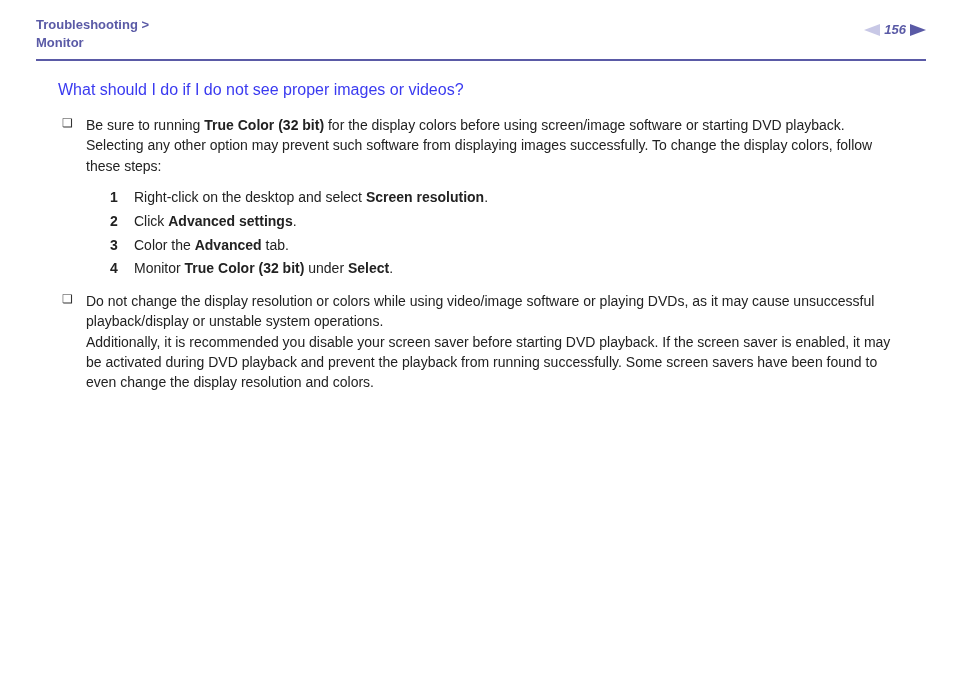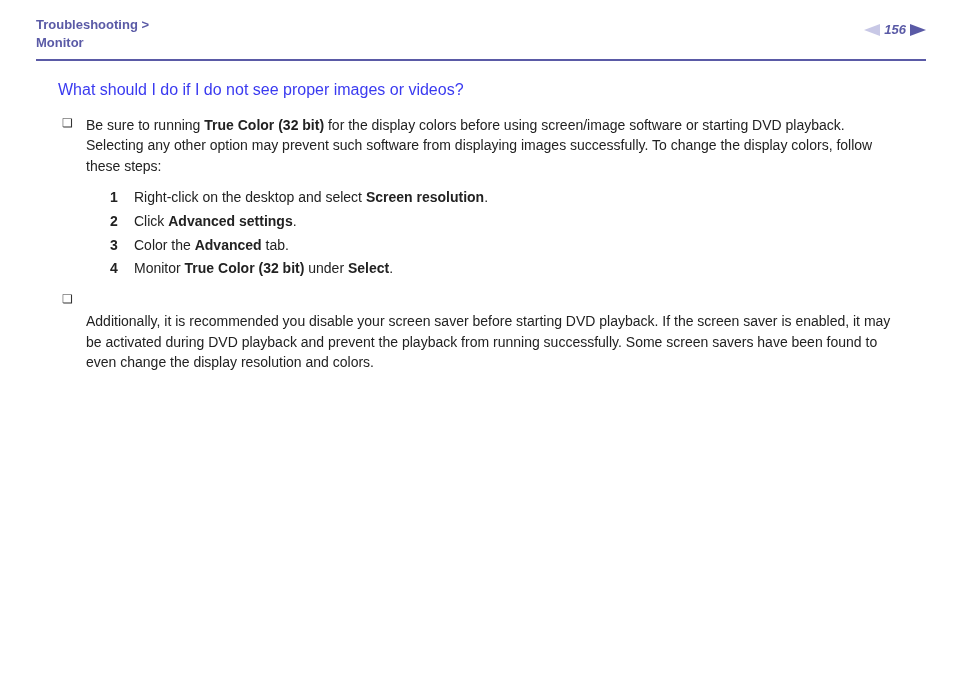--- a/index.html
+++ b/index.html
@@ -75,18 +75,18 @@
             <span class="num">3</span>
             <span>Color the </span><b>Advanced</b><span> tab.</span>
           </li>
           <li>
             <span class="num">4</span>
             <span>Monitor </span><b>True Color (32 bit)</b><span> under </span><b>Select</b><span>.</span>
           </li>
         </ol>
       </li>
       <li>
-        <br>
+        <span>Do not change the display resolution or colors while using video/image software or playing DVDs, as it may cause unsuccessful playback/display or unstable system operations.</span><br>
         <span>Additionally, it is recommended you disable your screen saver before starting DVD playback. If the screen saver is enabled, it may be activated during DVD playback and prevent the playback from running successfully. Some screen savers have been found to even change the display resolution and colors.</span>
       </li>
     </ul>
   </div>
 </div>
 
 </body></html>

